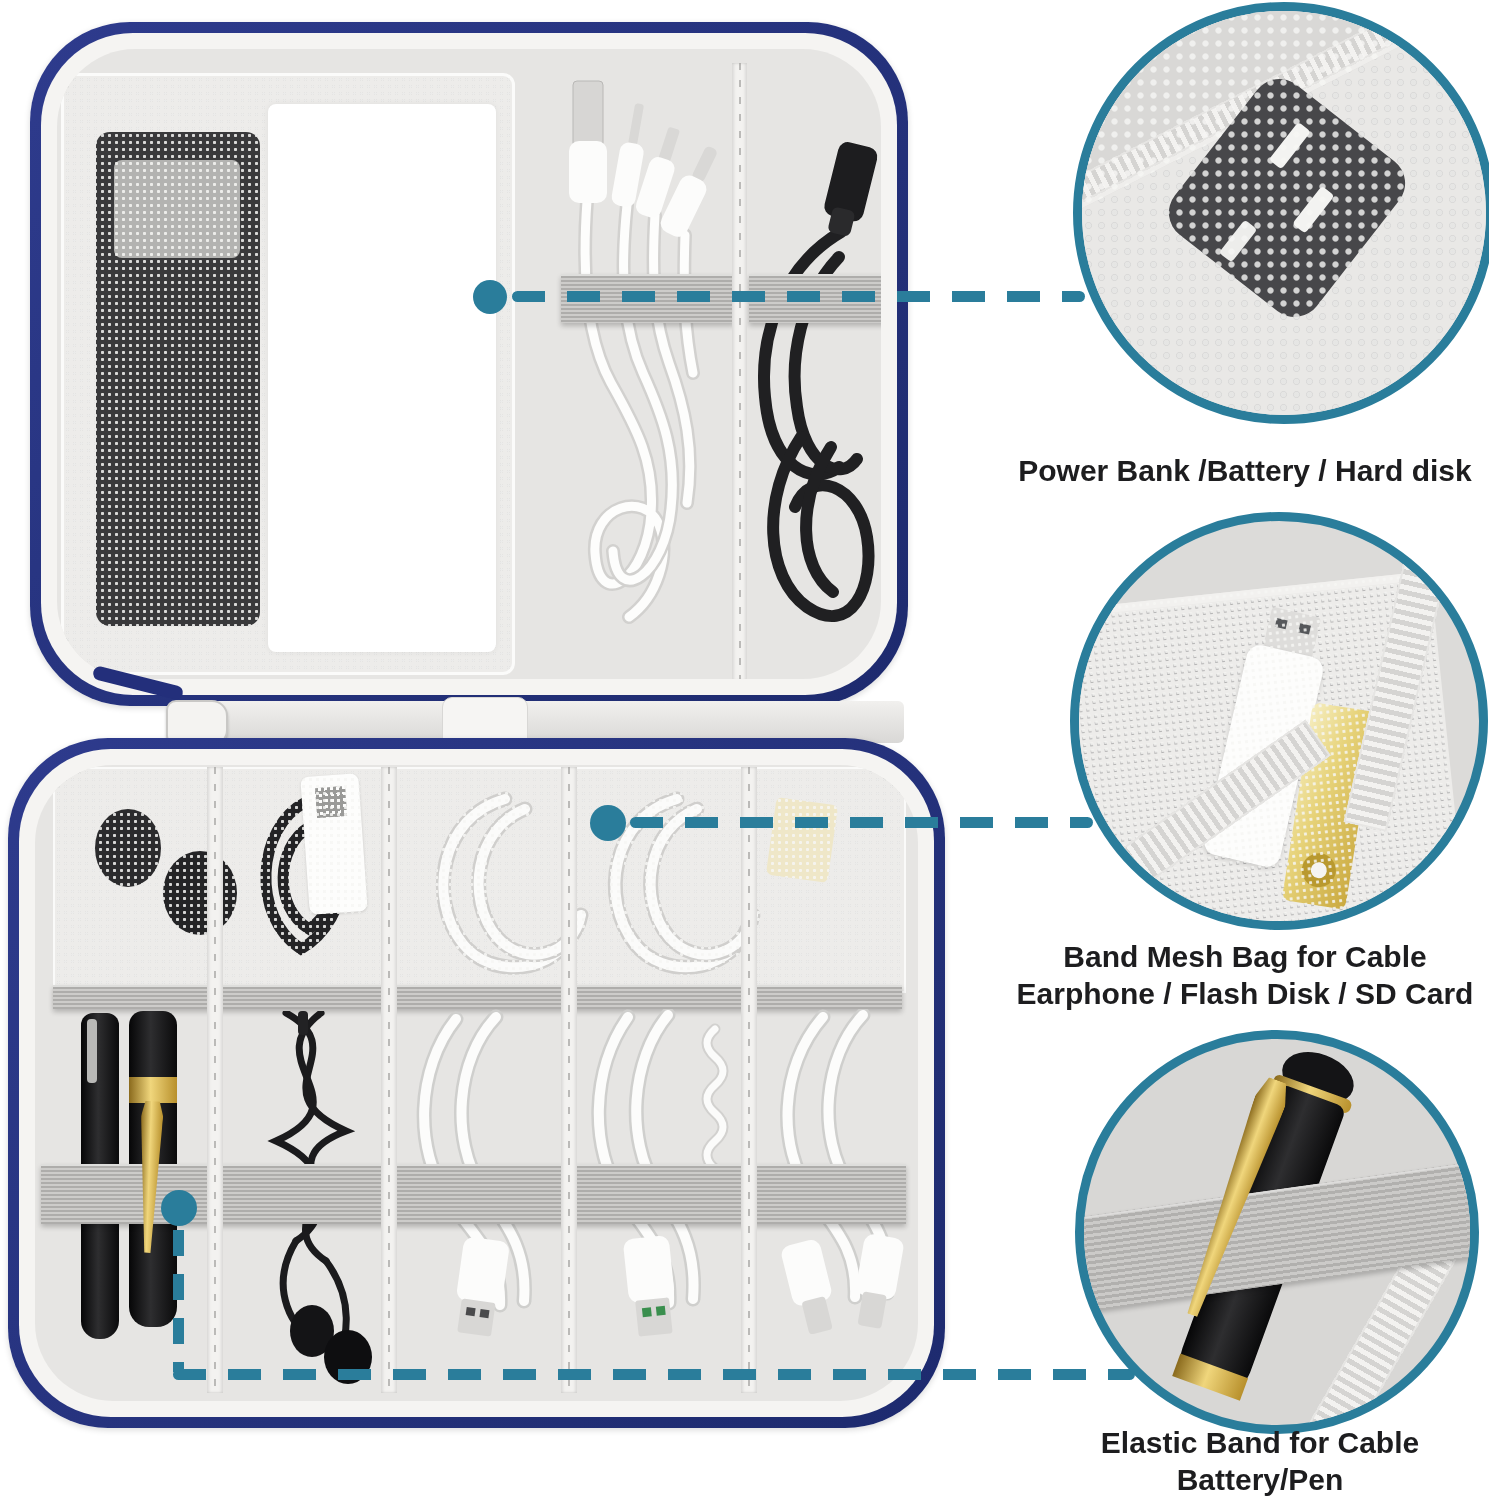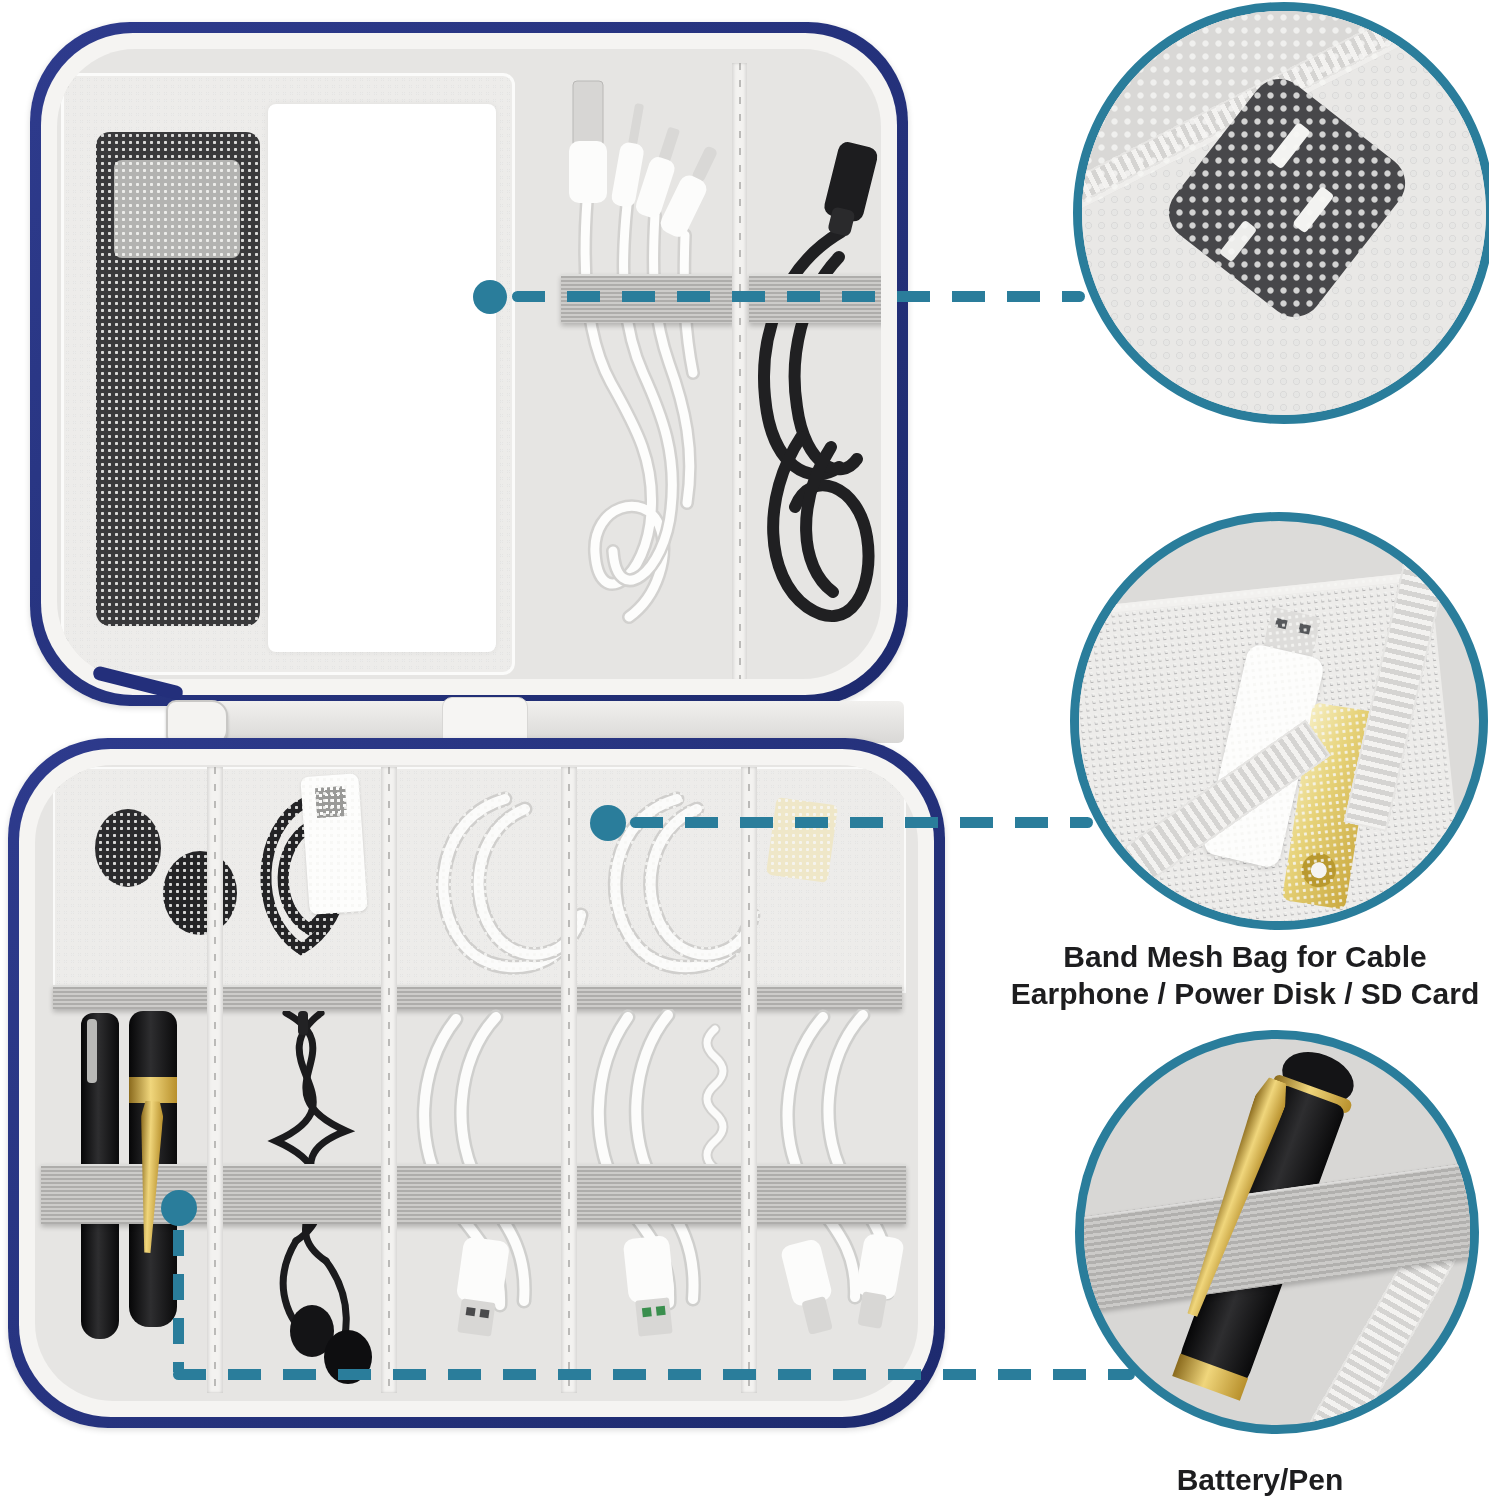--- a/index.html
+++ b/index.html
@@ -296,23 +296,24 @@
                 background-image:repeating-linear-gradient(180deg,#cbcac8 0 3px,#b1b0ae 3px 6px);"></div>
 
     <div class="abs" style="left:120px;top:6px;width:120px;height:380px;transform:rotate(20deg);pointer-events:none;">
       <div class="abs goldbar" style="left:4px;top:40px;width:32px;height:250px;
            clip-path:polygon(22% 0,78% 0,100% 9%,66% 100%,34% 100%,0 9%);"></div>
     </div>
   </div>
 
   <div class="callout-text" style="left:1001px;top:415px;width:488px;">
     <br>
+    <span>Power Bank /Battery / Hard disk</span>
   </div>
   <div class="callout-text" style="left:1001px;top:938px;width:488px;">
     <span>Band Mesh Bag for Cable</span><br>
-    <span>Earphone / Power Disk / SD Card</span>
+    <span>Earphone / Flash Disk / SD Card</span>
   </div>
   <div class="callout-text" style="left:1016px;top:1424px;width:488px;">
-    <br>
+    <span>Elastic Band for Cable</span><br>
     <span>Battery/Pen</span>
   </div>
 
 </div>
 
 </body></html>

